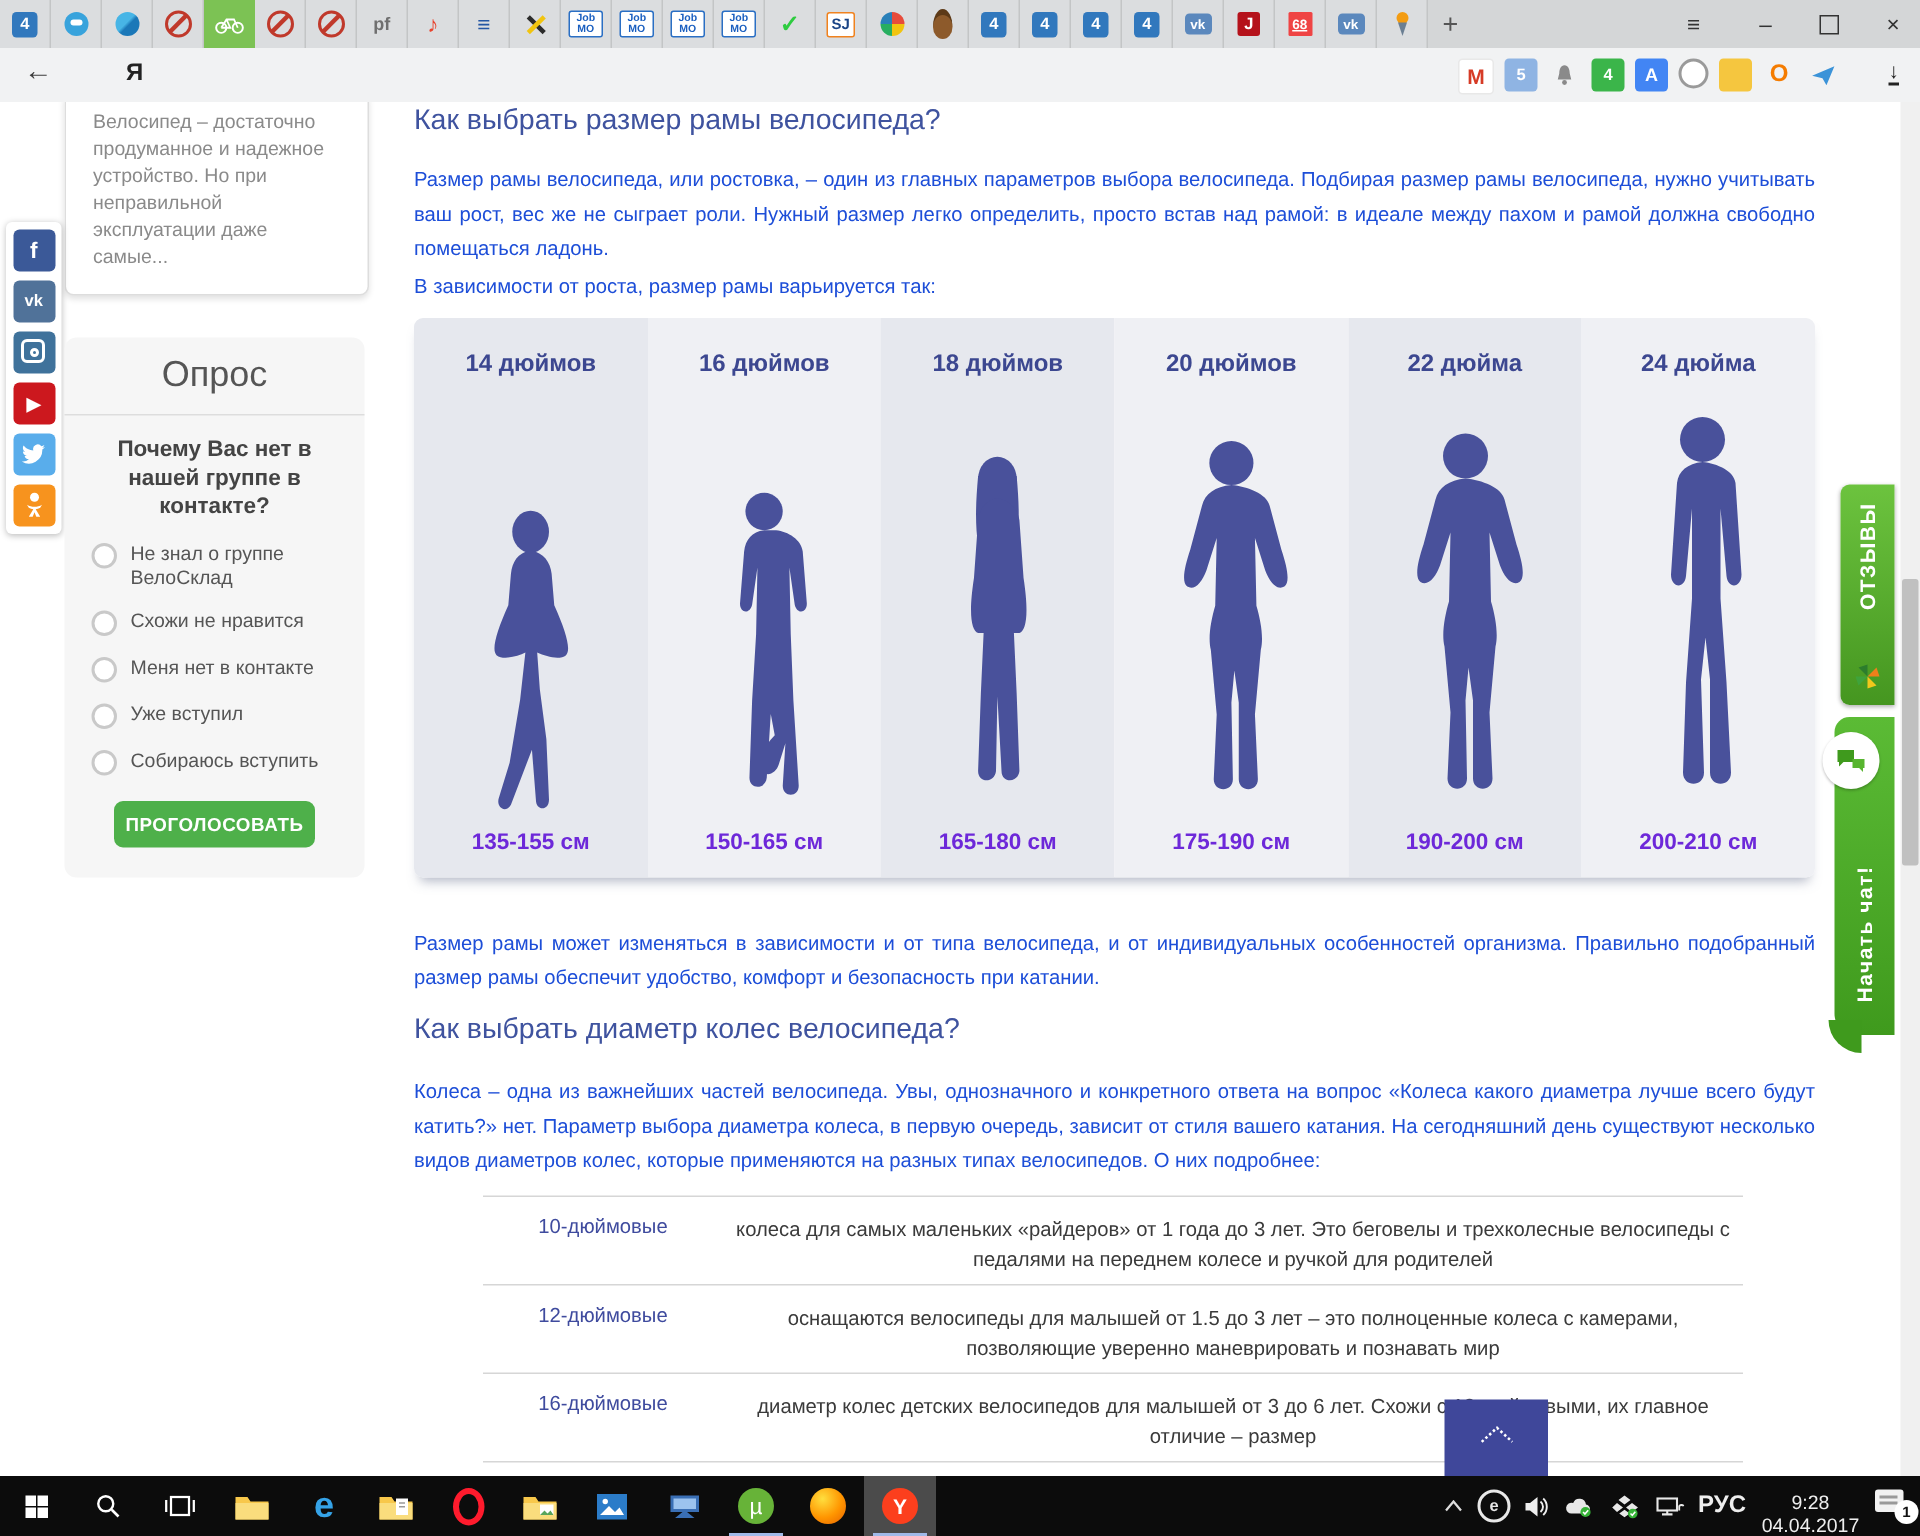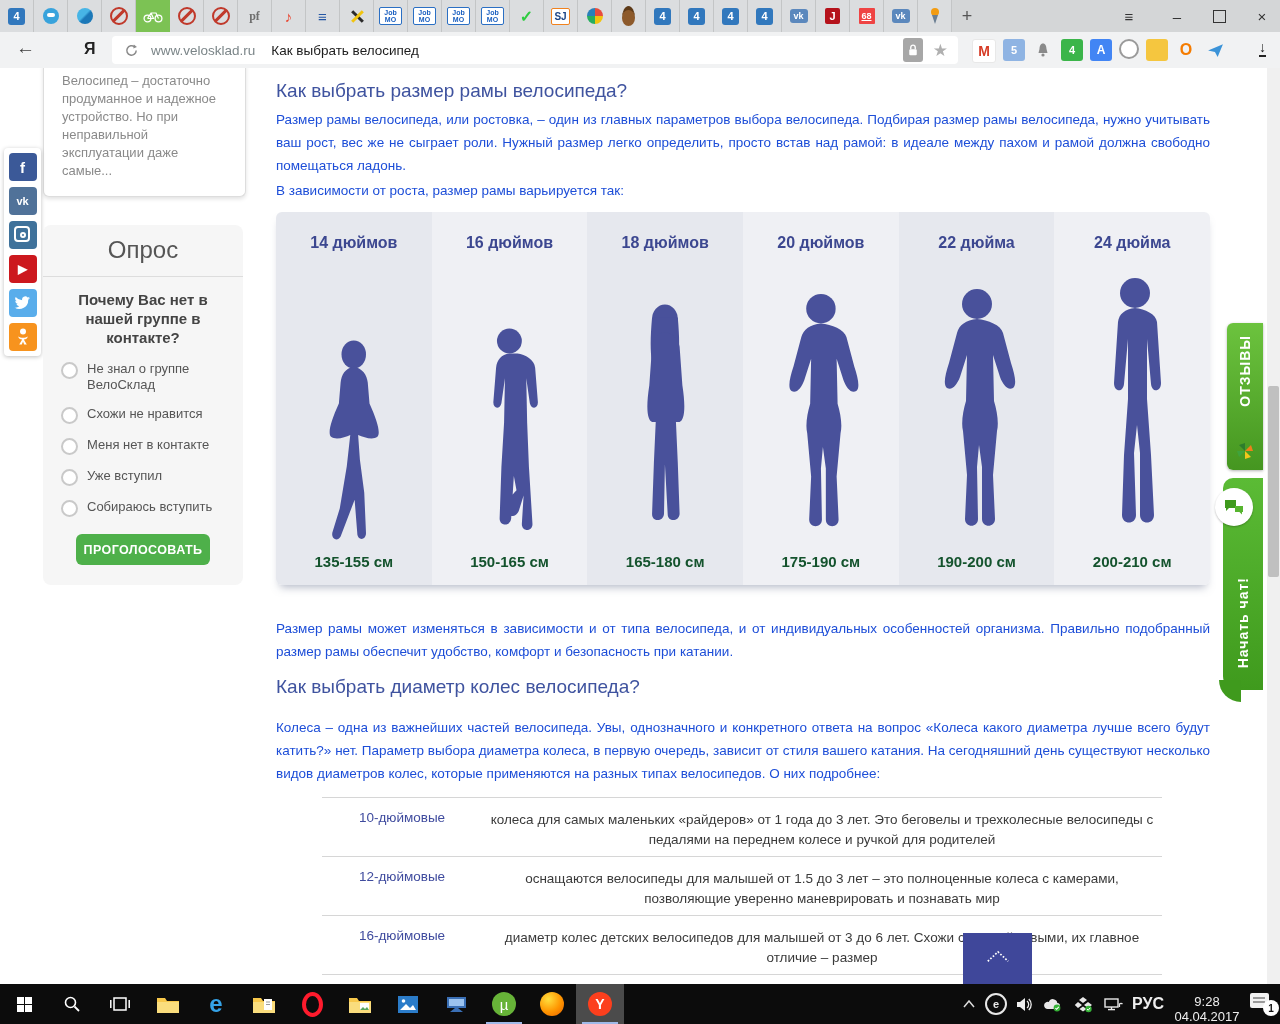--- a/index.html
+++ b/index.html
@@ -12,21 +12,21 @@
   .tab{width:34px;height:32px;box-sizing:border-box;border-right:1px solid #c3c5c6;
        background:#dbdddf;display:flex;align-items:center;justify-content:center;flex:none;}
   .tab.active{background:#7cc254;border-right:none;}
   .fav{display:flex;align-items:center;justify-content:center;font-weight:bold;}
   .c-4pda{width:17px;height:17px;background:#3178bd;color:#fff;border-radius:3px;font-size:11px;}
   .c-chat{width:16px;height:16px;background:#38a3dc;border-radius:50%;position:relative;}
   .c-chat::after{content:"";position:absolute;left:4px;top:5px;width:8px;height:4px;background:#fff;border-radius:2px;}
   .c-ball{width:16px;height:16px;border-radius:50%;background:linear-gradient(135deg,#47b5e6 45%,#1b78b8 55%);}
   .c-block{width:14px;height:14px;border:2px solid #c0392b;border-radius:50%;position:relative;}
   .c-block::after{content:"";position:absolute;left:-1px;top:5px;width:16px;height:3px;background:#c0392b;transform:rotate(-45deg);}
-  .c-pf{color:#6f6f6f;font-size:12px;font-family:Liberation Serif, serif;}
+  .c-pf{color:#6f6f6f;font-size:12px;}
   .c-note{color:#e8432d;font-size:15px;}
   .c-book{color:#2456a4;font-size:15px;}
   .c-tools{width:16px;height:16px;position:relative;}
   .c-tools::before{content:"";position:absolute;left:1px;top:7px;width:15px;height:3px;background:#2b2b2b;transform:rotate(45deg);}
   .c-tools::after{content:"";position:absolute;left:1px;top:7px;width:15px;height:3px;background:#f1c40f;transform:rotate(-45deg);}
   .c-jobmo{width:21px;font-size:7px;line-height:7px;text-align:center;color:#1a5fc0;background:#fff;
            border:1px solid #2a6fc4;border-radius:2px;padding:1px 0;white-space:normal;word-break:break-word;}
   .c-check{color:#2ecc40;font-size:16px;}
   .c-sj{color:#1c4586;font-size:10px;background:#fff;border-radius:2px;padding:2px 2px;border:1px solid #f0821e;}
   .c-colors{width:16px;height:16px;border-radius:50%;
@@ -90,38 +90,38 @@
         box-sizing:border-box;}
   .poll-title{font-size:24px;color:#555;text-align:center;padding:11px 0 12px;border-bottom:1px solid #ddd;font-weight:normal;}
   .poll-q{font-size:15px;font-weight:bold;color:#444;text-align:center;line-height:19px;margin:13px 14px 14px;}
   .opt{display:flex;margin:0 0 13px 18px;align-items:flex-start;}
   .radio{width:13px;height:13px;border:2px solid #c9c9c9;border-radius:50%;background:#fff;flex:none;margin-top:1px;}
   .optlbl{font-size:13px;color:#555;line-height:16px;margin-left:9px;}
   .votebtn{display:block;margin:17px auto 0;width:134px;height:31px;background:#4eb04a;border:none;border-radius:6px;
            color:#fff;font-weight:bold;font-size:12.5px;letter-spacing:.4px;font-family:"Liberation Sans",sans-serif;}
 
   
-  .h1{position:absolute;left:276px;top:12px;font-size:19px;font-weight:normal;color:#3f539f;margin:0;}
+  .h1{position:absolute;left:276px;top:2px;font-size:19px;font-weight:normal;color:#3f539f;margin:0;}
   .p{position:absolute;left:276px;width:934px;font-size:13.5px;line-height:23px;color:#1d4ed8;text-align:justify;margin:0;}
   #p1{top:40px;}
   #p2{top:111px;text-align:left;}
   #p3{top:549px;}
   .h2{position:absolute;left:276px;top:608px;font-size:19px;font-weight:normal;color:#3f539f;margin:0;}
   #p4{top:648px;}
 
   
   #chart{position:absolute;left:276px;top:144px;width:934px;height:373px;display:flex;border-radius:6px;
          overflow:hidden;box-shadow:0 6px 8px -4px rgba(100,110,140,.5);}
   .colm{flex:1;display:flex;flex-direction:column;align-items:center;}
   .colm:nth-child(odd){background:#e6e8ee;}
   .colm:nth-child(even){background:#eff0f4;}
   .size{margin-top:22px;font-size:16px;font-weight:600;color:#3c4790;}
   .fig{flex:1;display:flex;align-items:flex-end;justify-content:center;padding-bottom:6px;}
   .fig svg{display:block;fill:#49519b;}
-  .hlabel{margin-bottom:15px;font-size:15px;font-weight:600;color:#14532d;}
+  .hlabel{margin-bottom:15px;font-size:15px;font-weight:600;color:#6d28d9;}
 
   
   #wheels{position:absolute;left:322px;top:729px;width:840px;}
   .wrow{display:flex;border-top:1px solid #d6d6d6;padding:6px 0;text-align:center;}
   .wlabel{width:160px;flex:none;color:#3f4b9e;font-size:13.5px;padding-top:6px;}
   .wtext{flex:1;color:#3a3a3a;font-size:13.5px;line-height:20px;padding-top:6px;}
 
   #scrolltop{position:absolute;left:963px;top:865px;width:69px;height:51px;background:#3f479a;z-index:5;
              display:flex;align-items:flex-start;justify-content:center;padding-top:14px;box-sizing:border-box;}
 
@@ -261,35 +261,20 @@
     <span class="wc">≡</span>
     <span class="wc">–</span>
     <span class="wc wc-max"></span>
     <span class="wc">×</span>
   </div>
 </div>
 
 <div id="addressbar">
   <span class="back">←</span>
   <span class="ylogo">Я</span>
-  <div class="urlbox">
-    <svg width="15" height="15" viewBox="0 0 16 16">
-      <path d="M13 8 a5 5 0 1 1 -1.7-3.8" fill="none" stroke="#8a8a8a" stroke-width="1.6"></path>
-      <path d="M10.5 1.5 L13.8 4.2 L10 5.8 Z" fill="#8a8a8a"></path>
-    </svg>
-    <span class="url">www.velosklad.ru</span>
-    <span class="ptitle">Как выбрать велосипед</span>
-    <span class="lockbadge">
-      <svg width="12" height="14" viewBox="0 0 16 18">
-        <path d="M5 8 V5.5 a3 3 0 0 1 6 0 V8" fill="none" stroke="#fff" stroke-width="1.8"></path>
-        <rect x="3" y="8" width="10" height="8" rx="1.5" fill="#fff"></rect>
-      </svg>
-    </span>
-    <span class="star">★</span>
-  </div>
   <div id="extrow">
     <span class="ext e-gmail">M</span>
     <span class="ext e-cloud">5</span>
     <span class="ext">
       <svg width="16" height="16" viewBox="0 0 16 16">
           <path d="M8 1.5 C5.5 1.5 4.6 4 4.5 7 L3.5 11 H12.5 L11.5 7 C11.4 4 10.5 1.5 8 1.5 Z" fill="#8a8a8a"></path>
           <circle cx="8" cy="13" r="1.6" fill="#8a8a8a"></circle>
         </svg>
     </span>
     <span class="ext e-shield">4</span>

